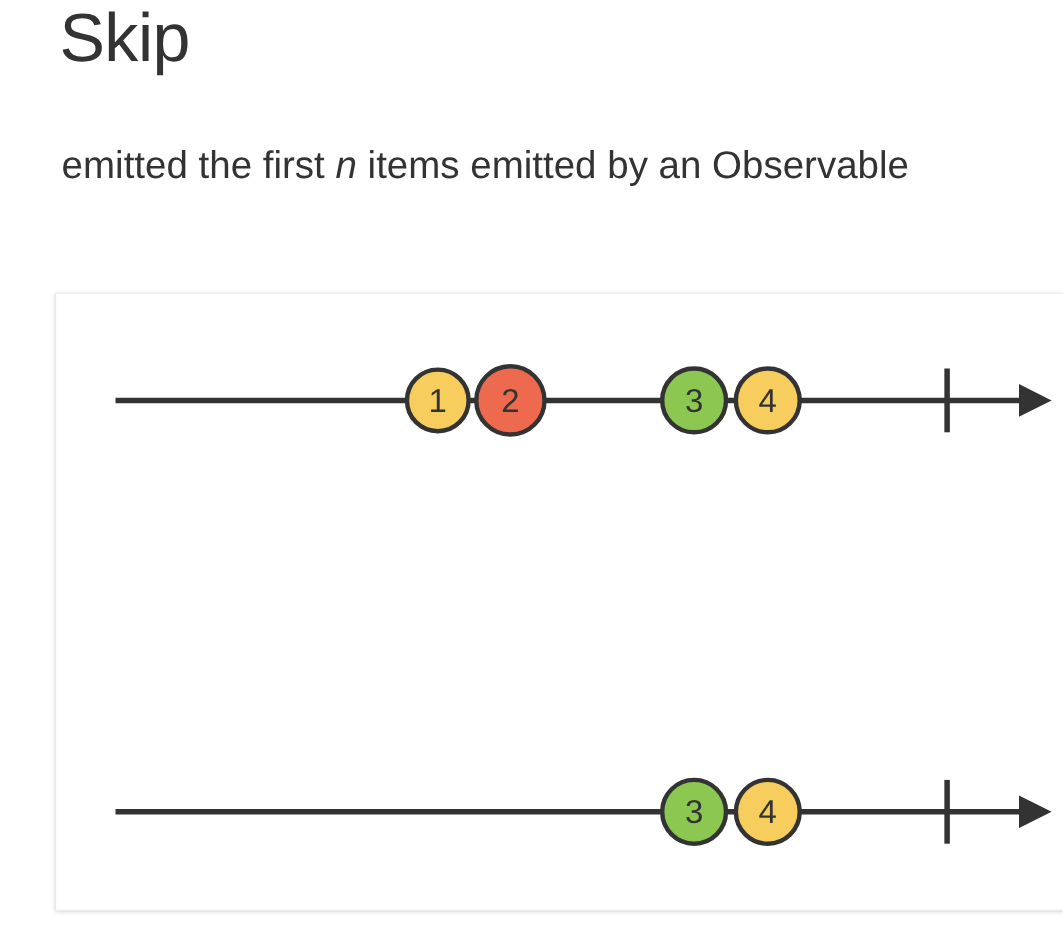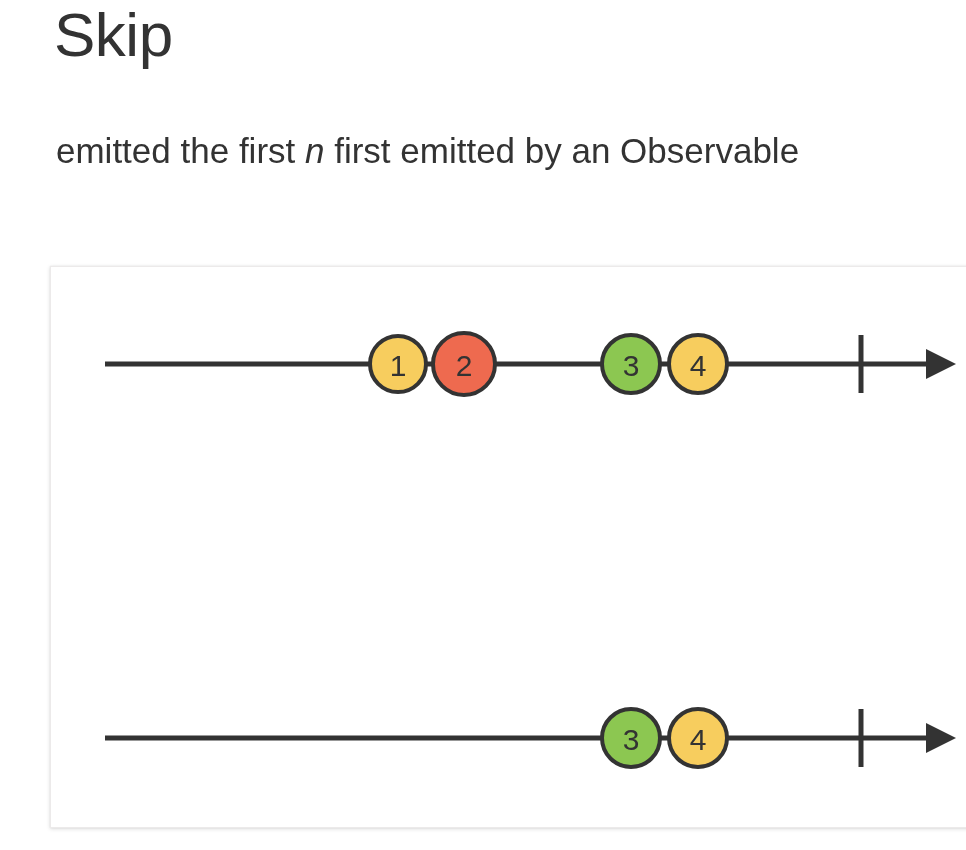--- a/index.html
+++ b/index.html
@@ -118,21 +118,21 @@
   }
 </style>
 </head>
 <body>
 
 <div class="page">
 
   <h1 class="doc-title">Skip</h1>
 
   <p class="doc-subtitle">
-    <span>emitted the first </span><span class="var">n</span><span> first emitted by an Observable</span>
+    <span>emitted the first </span><span class="var">n</span><span> items emitted by an Observable</span>
   </p>
 
   <div class="diagram-card">
 
     <div class="timeline-row input">
       <svg class="timeline-svg" viewBox="0 0 942 190" xmlns="http://www.w3.org/2000/svg">
         <defs>
           <marker id="arrow-in" viewBox="0 0 10 10" refX="1" refY="5" markerWidth="6" markerHeight="6" orient="auto-start-reverse">
             <path d="M 0 0 L 10 5 L 0 10 z" fill="#333333"></path>
           </marker>

